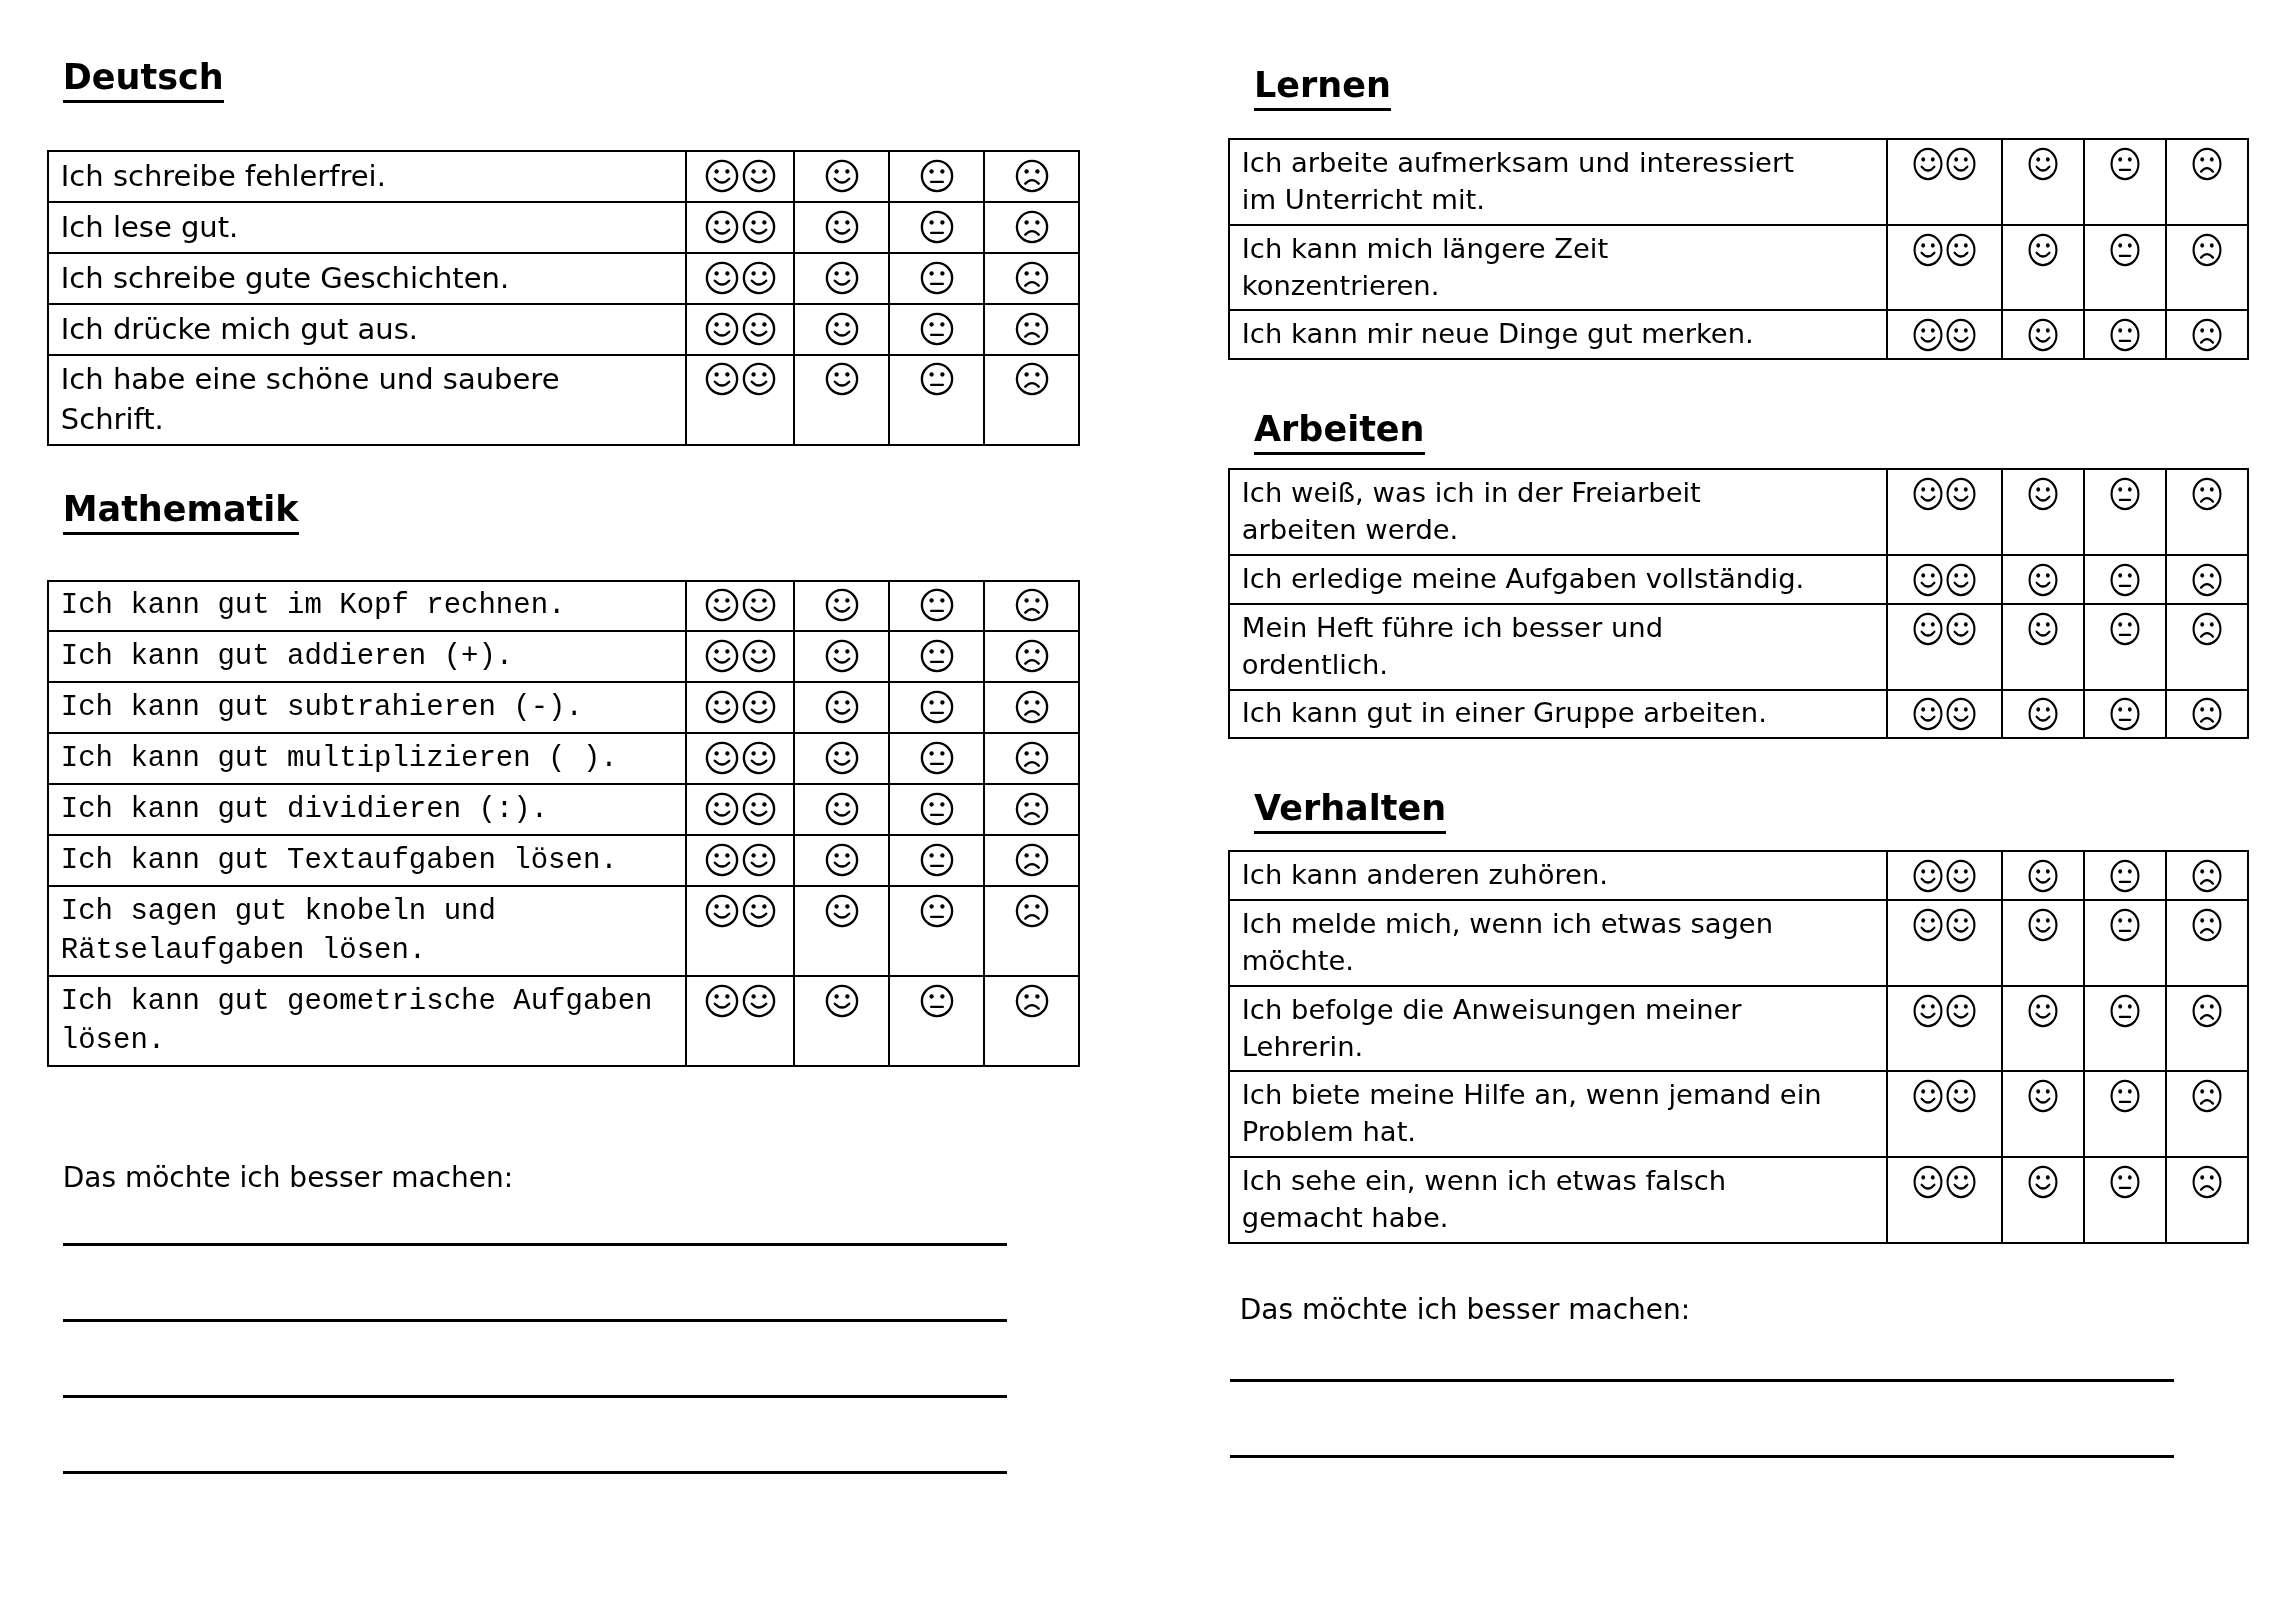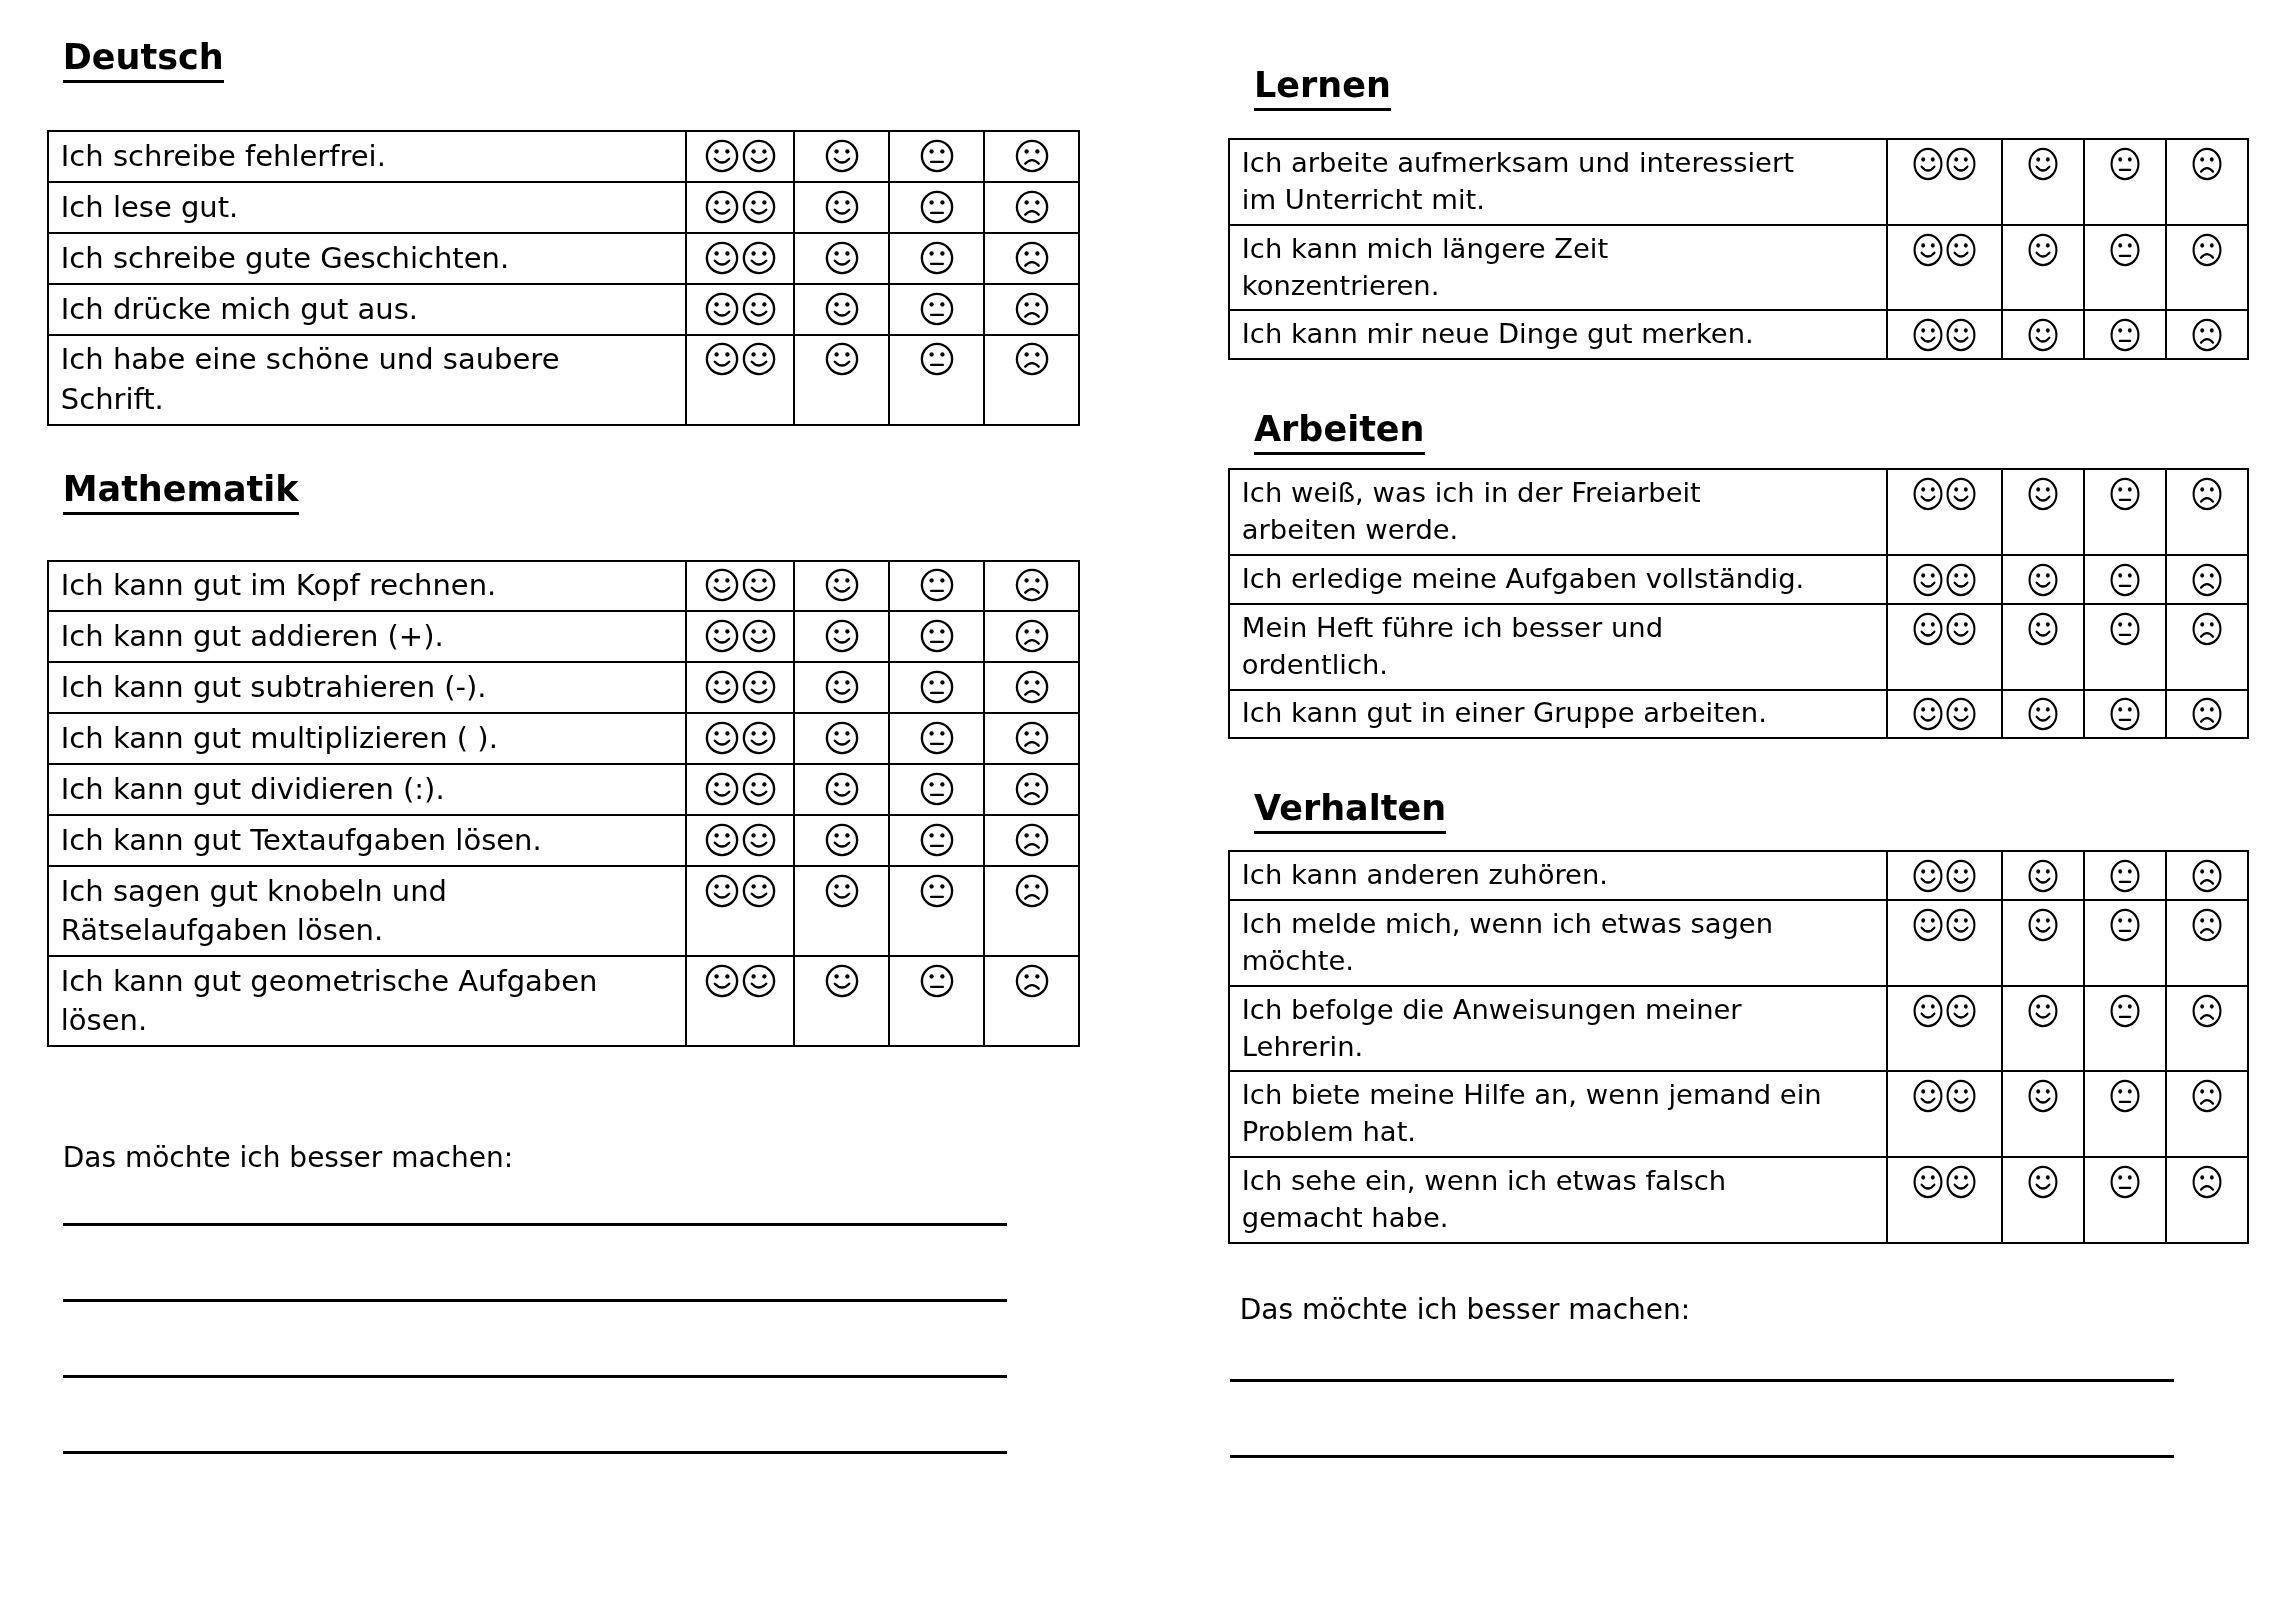--- a/index.html
+++ b/index.html
@@ -13,24 +13,24 @@
     overflow: hidden;
   }
   .col { position: absolute; top: 0; }
   .col-left  { left: 47px;  width: 1031px; }
   .col-right { left: 1228px; width: 1019px; }
 
   .heading { font-size: 35px; font-weight: bold; margin-left: 15.7px; }
   .col-right .heading { margin-left: 26px; }
   .heading .hd-text { border-bottom: 3.9px solid #000; padding-bottom: 2.9px; display: inline-block; }
 
-  #h-deutsch    { margin-top: 37px; }
+  #h-deutsch    { margin-top: 57px; }
   #t-deutsch    { margin-top: 47px; padding-left: 8px; }
   #h-mathematik { margin-top: 43px; }
-  #t-mathematik { margin-top: 45px; }
+  #t-mathematik { margin-top: 45px; font-family: Liberation Mono, monospace; }
   #h-lernen     { margin-top: 65px; }
   #t-lernen     { margin-top: 27px; padding-left: 21px; }
   #h-arbeiten   { margin-top: 49px; }
   #t-arbeiten   { margin-top: 13px; }
   #h-verhalten  { margin-top: 49px; }
   #t-verhalten  { margin-top: 15.7px; }
 
   table.assess {
     border-collapse: collapse;
     table-layout: fixed;

